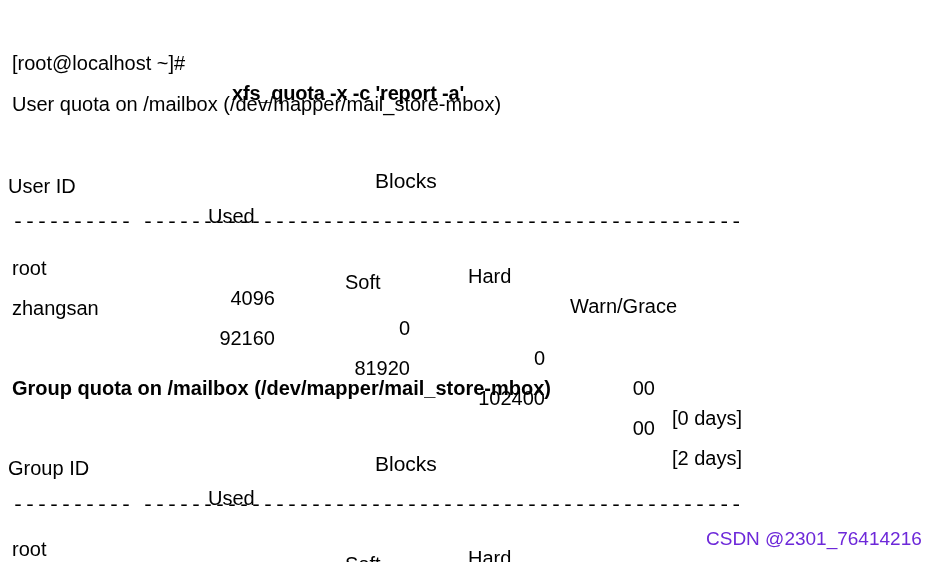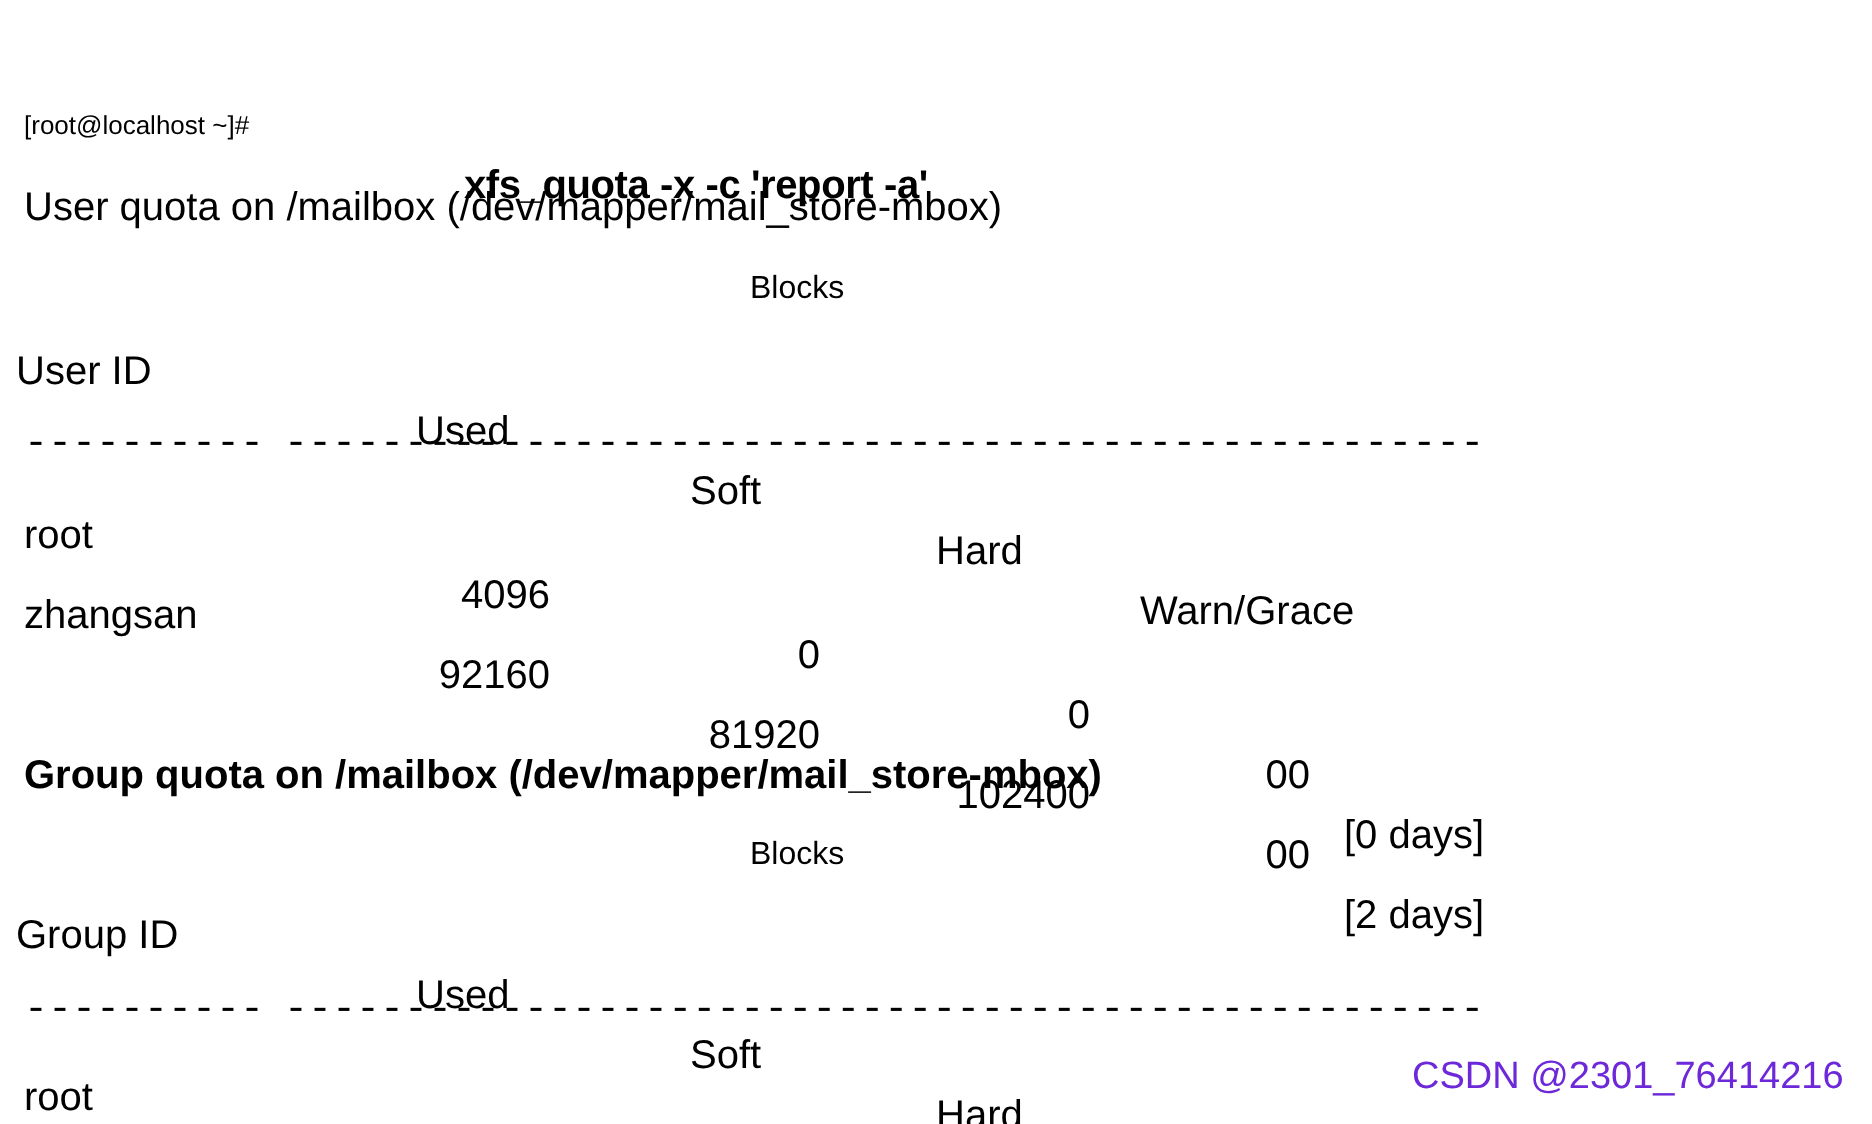--- a/index.html
+++ b/index.html
@@ -44,52 +44,53 @@
   .fs-line-group { top: 343px; font-weight: bold; }
   .blocks-group  { top: 383px; }
   .head-group    { top: 423px; padding-left: 21px; }
   .rule-group    { top: 461px; }
   .row-group-0   { top: 504px; }
 
   
   .prompt-user {
     position: absolute;
     left: 12px;
-    font-size: 13px;
+    font-size: 20px;
   }
   .prompt-cmd {
     position: absolute;
     left: 232px;
     font-size: 20px;
     font-weight: bold;
     letter-spacing: -0.2px;
   }
 
   
   .fs-text {
     position: absolute;
     left: 12px;
     font-size: 20px;
   }
   .blocks-text {
     position: absolute;
     left: 375px;
-    font-size: 16px;
+    font-size: 21px;
+    margin-top: 36px;
   }
 
   
   .cell {
     position: absolute;
     font-size: 20px;
     white-space: pre;
   }
   
   .c-id    { left: 8px; text-align: right; }
   .c-used  { left: 208px; }
-  .c-soft  { left: 345px; }
+  .c-soft  { left: 345px; margin-top: 36px; }
   .c-hard  { left: 468px; }
   .c-warn  { left: 570px; }
 
   
   .d-id    { left: 12px; }
   .d-used  { left: 120px;  width: 155px; text-align: right; }
   .d-soft  { left: 270px;  width: 140px; text-align: right; }
   .d-hard  { left: 400px;  width: 145px; text-align: right; }
   .d-warn  { left: 600px;  width: 55px;  text-align: right; }
   .d-grace { left: 672px;  text-align: center; }

